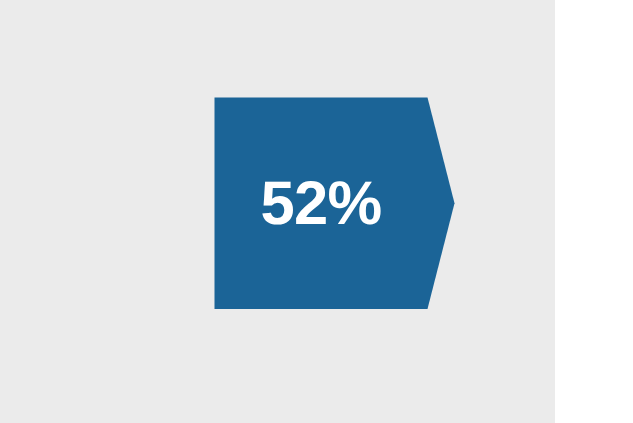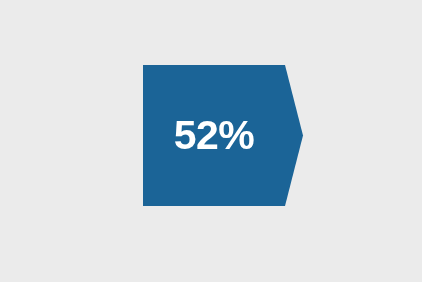--- a/index.html
+++ b/index.html
@@ -55,21 +55,21 @@
     font-weight: bold;
     letter-spacing: -0.5px;
     line-height: 1;
     white-space: nowrap;
     -webkit-font-smoothing: antialiased;
   }
 </style>
 </head>
 <body>
 
-<div id="infographic-canvas" style="background: rgb(235, 235, 235); width: 422px; height: 282px;">
+<div id="infographic-canvas" style="background: rgb(235, 235, 235); width: 370px; height: 282px;">
 
   <div id="arrow-callout">
     <svg class="arrow-svg" viewBox="0 0 422 282" xmlns="http://www.w3.org/2000/svg">
       <polygon id="arrow-polygon" points="143,65 285,65 303,135.5 285,206 143,206" fill="#1b6497"></polygon>
     </svg>
   </div>
 
   <div id="percentage-label" style="left: 143px; top: 65px; width: 142px; height: 141px;">
     <span class="percentage-text" style="color: rgb(255, 255, 255);">52%</span>
   </div>

